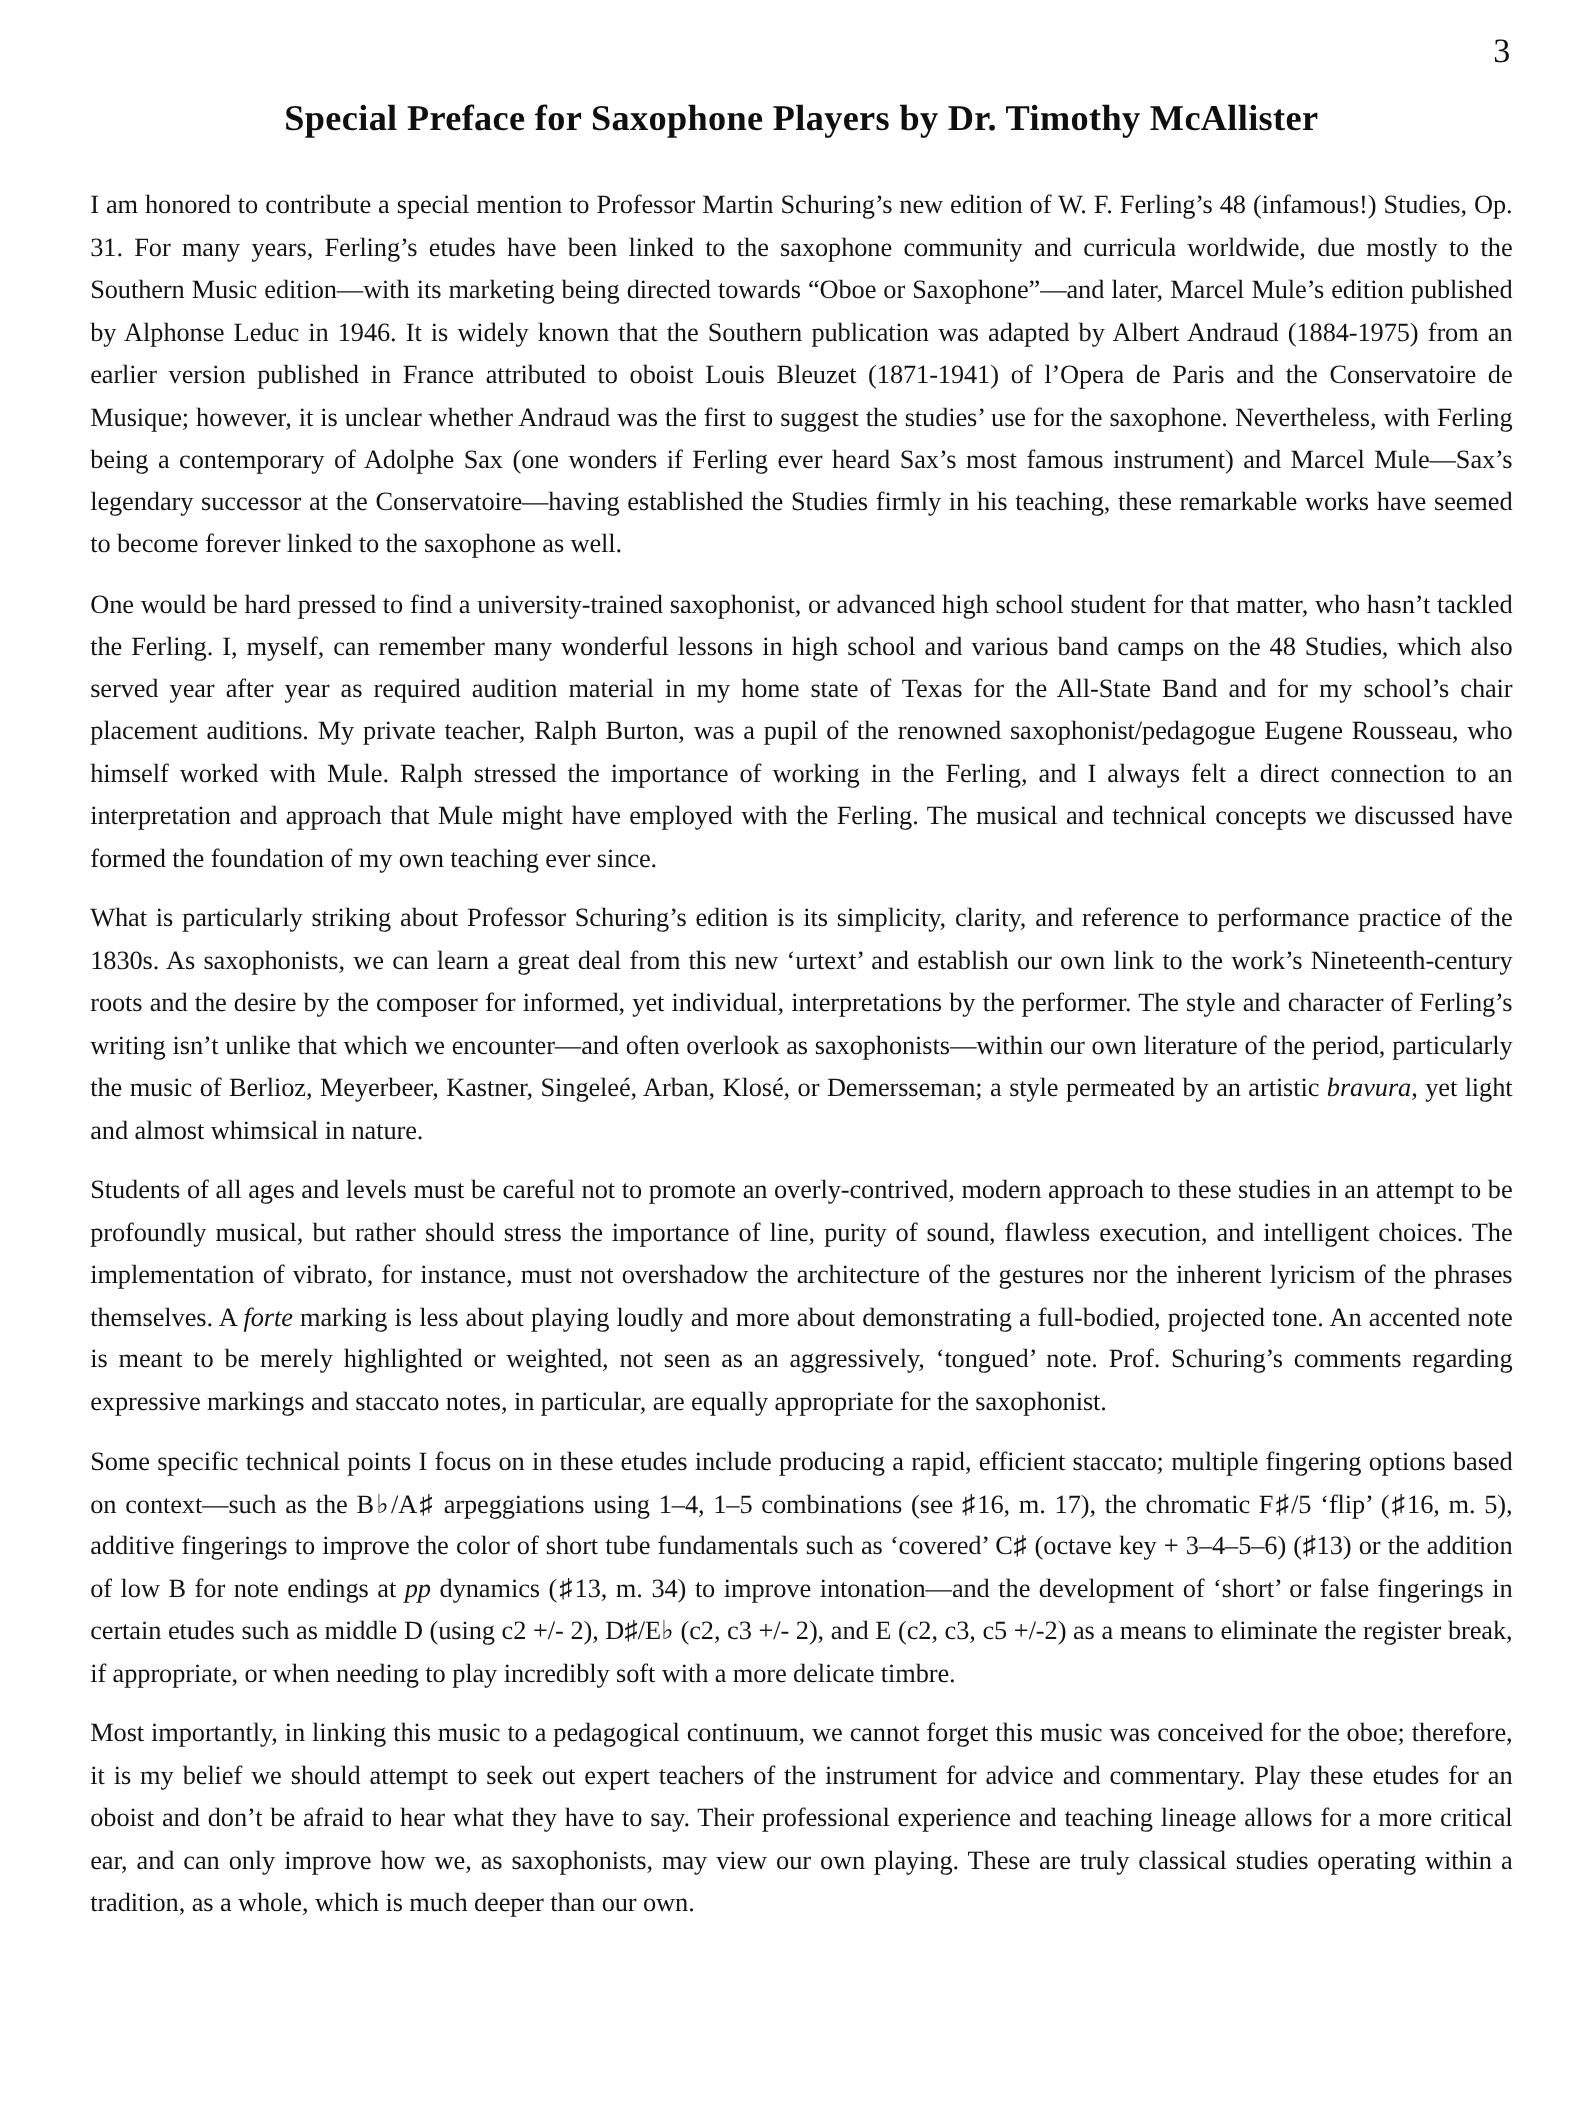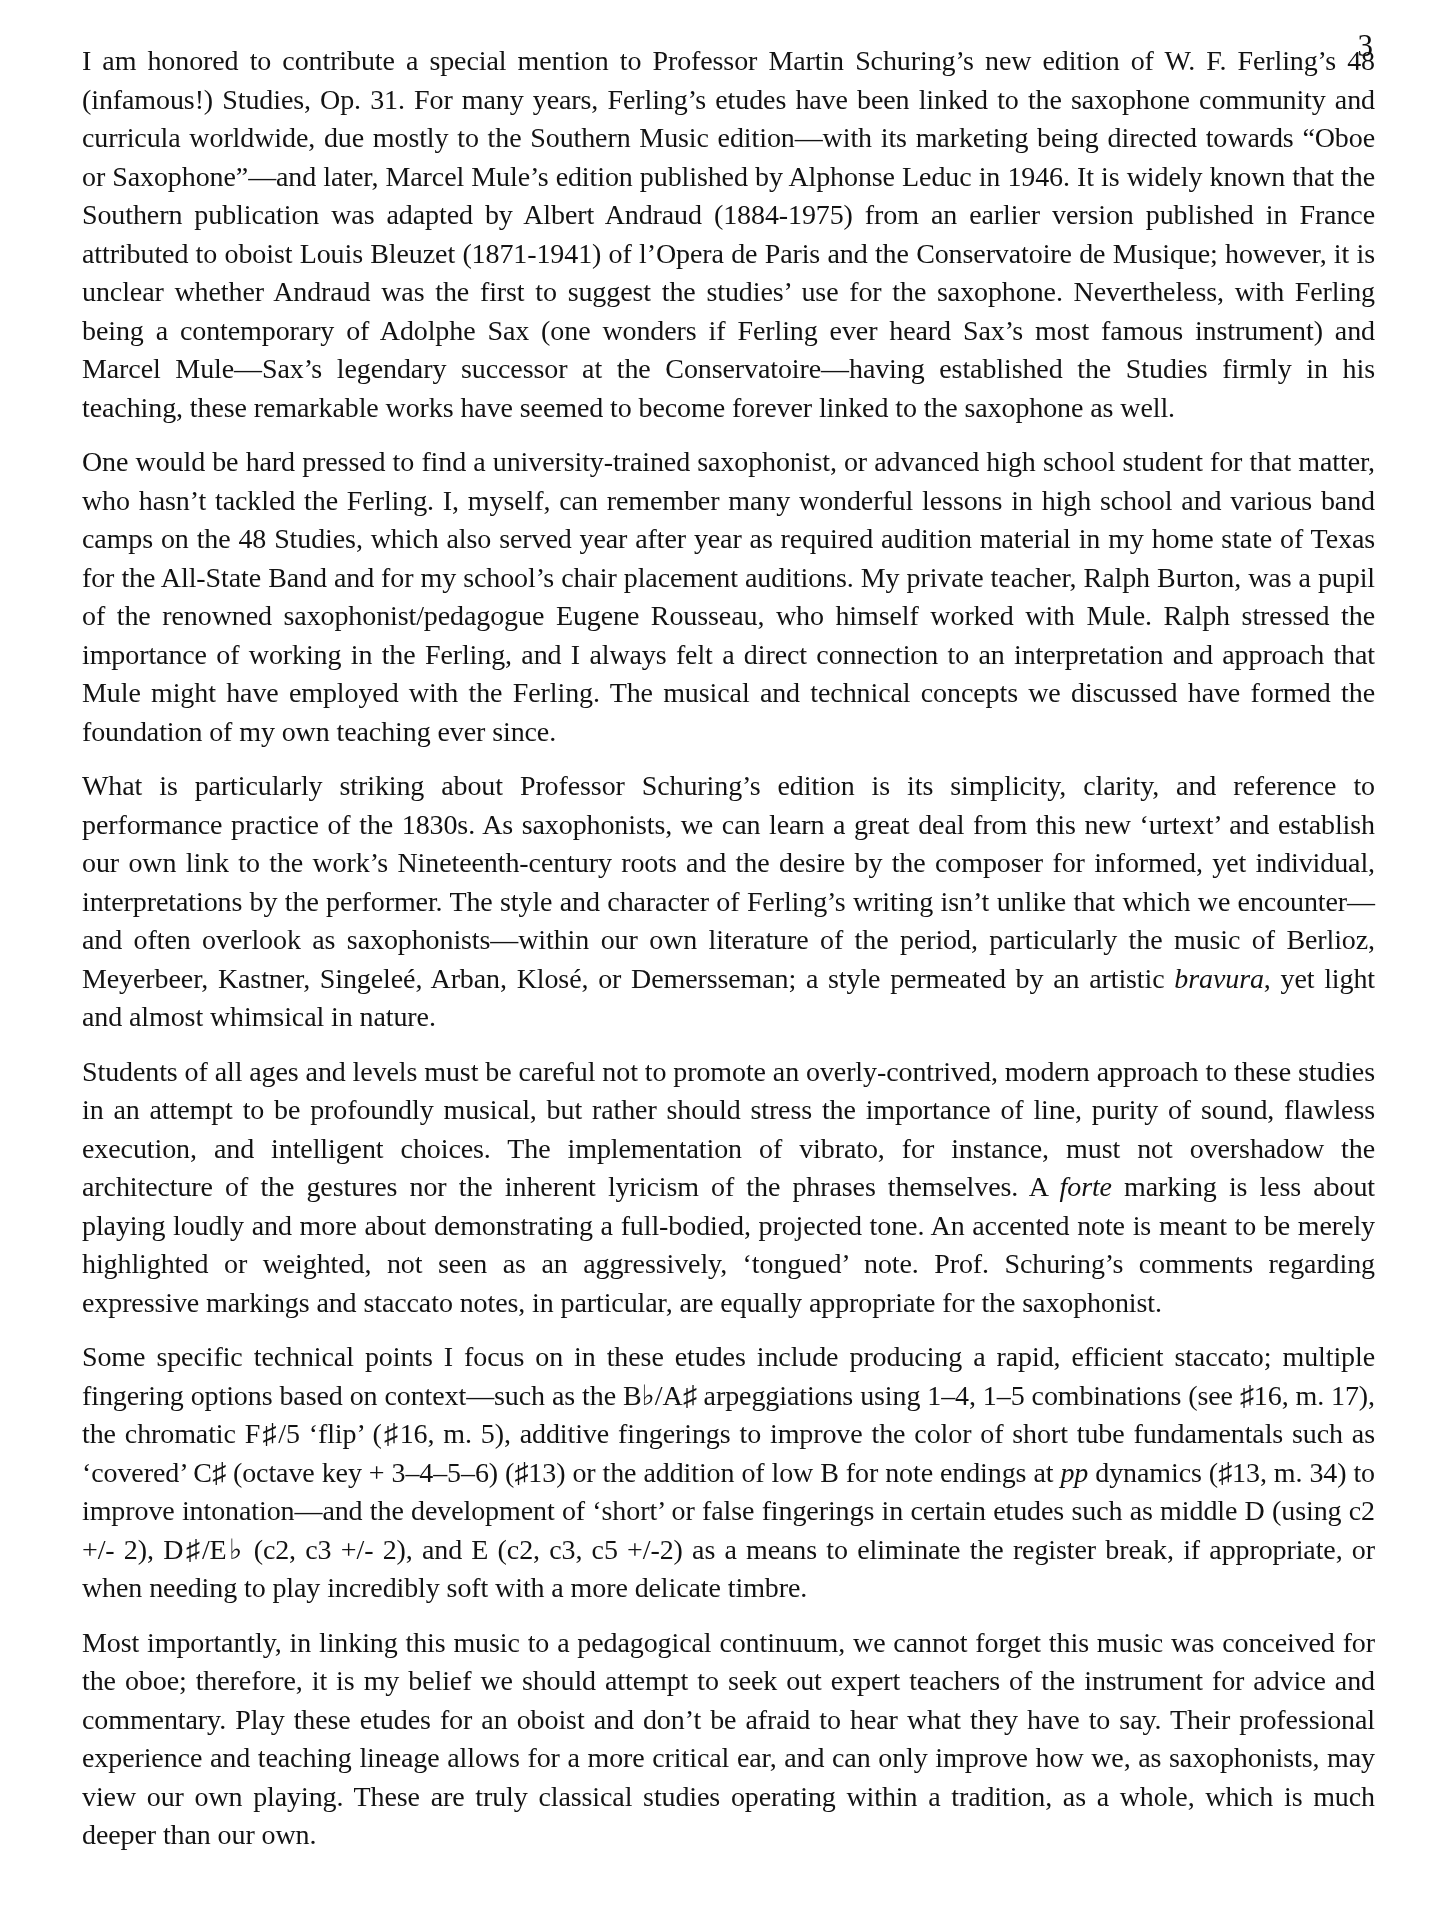--- a/index.html
+++ b/index.html
@@ -32,35 +32,36 @@
     font-size: 33px;
     line-height: 1.1;
     font-weight: bold;
     letter-spacing: 0.3px;
     color: #0f0f0f;
   }
   .body-text {
     margin-top: 42px;
   }
   .para {
-    font-size: 28px;
+    font-size: 24px;
     line-height: 38.5px;
     text-align: justify;
     margin: 0 0 16px 0;
     letter-spacing: -0.1px;
   }
   .para:last-child { margin-bottom: 0; }
   .run-i  { font-style: italic; margin-top: 24px; }
   .run-bi { font-style: italic; font-weight: normal; }
 </style>
 </head>
 <body>
 
 <div class="page">
   <div class="page-number">3</div>
+  <h1 class="title">Special Preface for Saxophone Players by Dr. Timothy McAllister</h1>
   <div class="body-text">
       <p class="para"><span>I am honored to contribute a special mention to Professor Martin Schuring’s new edition of W. F. Ferling’s 48 (infamous!) Studies, Op. 31. For many years, Ferling’s etudes have been linked to the saxophone community and curricula worldwide, due mostly to the Southern Music edition—with its marketing being directed towards “Oboe or Saxophone”—and later, Marcel Mule’s edition published by Alphonse Leduc in 1946. It is widely known that the Southern publication was adapted by Albert Andraud (1884-1975) from an earlier version published in France attributed to oboist Louis Bleuzet (1871-1941) of l’Opera de Paris and the Conservatoire de Musique; however, it is unclear whether Andraud was the first to suggest the studies’ use for the saxophone. Nevertheless, with Ferling being a contemporary of Adolphe Sax (one wonders if Ferling ever heard Sax’s most famous instrument) and Marcel Mule—Sax’s legendary successor at the Conservatoire—having established the Studies firmly in his teaching, these remarkable works have seemed to become forever linked to the saxophone as well.</span></p>
       <p class="para"><span>One would be hard pressed to find a university-trained saxophonist, or advanced high school student for that matter, who hasn’t tackled the Ferling. I, myself, can remember many wonderful lessons in high school and various band camps on the 48 Studies, which also served year after year as required audition material in my home state of Texas for the All-State Band and for my school’s chair placement auditions. My private teacher, Ralph Burton, was a pupil of the renowned saxophonist/pedagogue Eugene Rousseau, who himself worked with Mule. Ralph stressed the importance of working in the Ferling, and I always felt a direct connection to an interpretation and approach that Mule might have employed with the Ferling. The musical and technical concepts we discussed have formed the foundation of my own teaching ever since.</span></p>
       <p class="para"><span>What is particularly striking about Professor Schuring’s edition is its simplicity, clarity, and reference to performance practice of the 1830s. As saxophonists, we can learn a great deal from this new ‘urtext’ and establish our own link to the work’s Nineteenth-century roots and the desire by the composer for informed, yet individual, interpretations by the performer. The style and character of Ferling’s writing isn’t unlike that which we encounter—and often overlook as saxophonists—within our own literature of the period, particularly the music of Berlioz, Meyerbeer, Kastner, Singeleé, Arban, Klosé, or Demersseman; a style permeated by an artistic </span><span class="run-i">bravura</span><span>, yet light and almost whimsical in nature.</span></p>
       <p class="para"><span>Students of all ages and levels must be careful not to promote an overly-contrived, modern approach to these studies in an attempt to be profoundly musical, but rather should stress the importance of line, purity of sound, flawless execution, and intelligent choices. The implementation of vibrato, for instance, must not overshadow the architecture of the gestures nor the inherent lyricism of the phrases themselves. A </span><span class="run-i">forte</span><span> marking is less about playing loudly and more about demonstrating a full-bodied, projected tone. An accented note is meant to be merely highlighted or weighted, not seen as an aggressively, ‘tongued’ note. Prof. Schuring’s comments regarding expressive markings and staccato notes, in particular, are equally appropriate for the saxophonist.</span></p>
       <p class="para"><span>Some specific technical points I focus on in these etudes include producing a rapid, efficient staccato; multiple fingering options based on context—such as the B♭/A♯ arpeggiations using 1–4, 1–5 combinations (see ♯16, m. 17), the chromatic F♯/5 ‘flip’ (♯16, m. 5), additive fingerings to improve the color of short tube fundamentals such as ‘covered’ C♯ (octave key + 3–4–5–6) (♯13) or the addition of low B for note endings at </span><span class="run-bi">pp</span><span> dynamics (♯13, m. 34) to improve intonation—and the development of ‘short’ or false fingerings in certain etudes such as middle D (using c2 +/- 2), D♯/E♭ (c2, c3 +/- 2), and E (c2, c3, c5 +/-2) as a means to eliminate the register break, if appropriate, or when needing to play incredibly soft with a more delicate timbre.</span></p>
       <p class="para"><span>Most importantly, in linking this music to a pedagogical continuum, we cannot forget this music was conceived for the oboe; therefore, it is my belief we should attempt to seek out expert teachers of the instrument for advice and commentary. Play these etudes for an oboist and don’t be afraid to hear what they have to say. Their professional experience and teaching lineage allows for a more critical ear, and can only improve how we, as saxophonists, may view our own playing. These are truly classical studies operating within a tradition, as a whole, which is much deeper than our own.</span></p>
     </div>
 </div>
 

